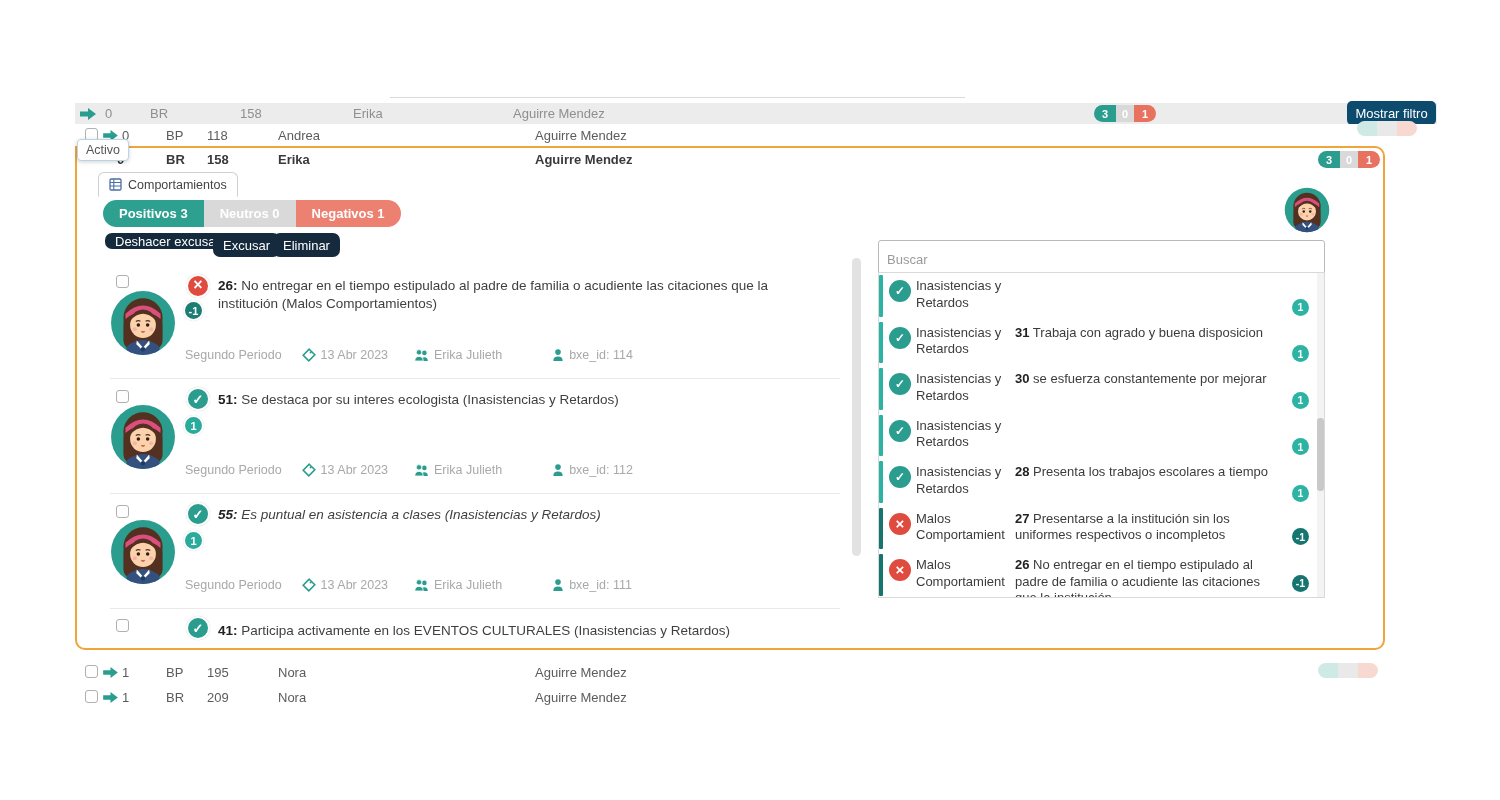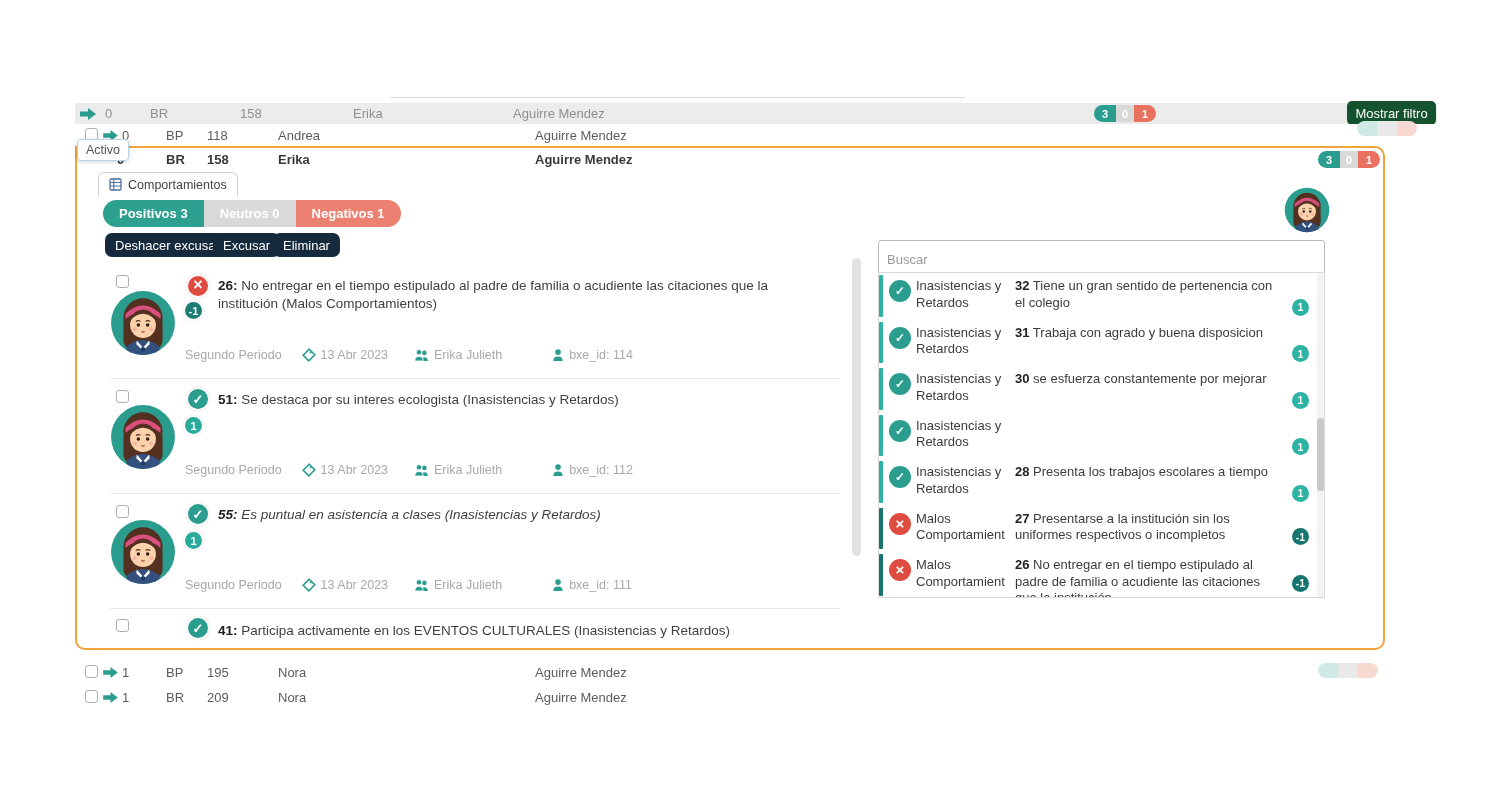--- a/index.html
+++ b/index.html
@@ -11,21 +11,21 @@
   .boldrow { font-weight:bold; color:#3a3a3a; }
   .cb { width:13px; height:13px; border:1px solid #b0b0b0; border-radius:3px; background:#fefefe; }
   .pillgrp { display:flex; height:17px; font-size:11px; font-weight:bold; color:#fff; }
   .pillgrp > div { display:flex; align-items:center; justify-content:center; }
   .pg-pos { width:22px; background:#2a9d8f; border-radius:9px 0 0 9px; }
   .pg-neu { width:18px; background:#d9d9d9; }
   .pg-neg { width:22px; background:#e8715f; border-radius:0 9px 9px 0; }
   .faded { display:flex; height:15px; border-radius:8px; overflow:hidden; }
   .faded > div { width:20px; height:15px; }
   .f-teal { background:#cfe9e4; } .f-gray { background:#e9e9e9; } .f-pink { background:#f8d9d2; }
-  .navy-btn { background:#14532d; color:#fff; border:none; border-radius:5px; font-size:13px;
+  .navy-btn { background:#0c4a6e; color:#fff; border:none; border-radius:5px; font-size:13px;
               font-family:"Liberation Sans",sans-serif; display:flex; align-items:center; justify-content:center; cursor:pointer; }
   .navy-btn2 { background:#152b3d; border-radius:7px; }
   .expbox { border:2px solid #f1a33c; border-radius:0 10px 10px 10px; background:#fff; overflow:hidden; }
   .tab { background:#fff; border:1px solid #cfcfcf; border-bottom:1px solid #fff; border-radius:6px 6px 0 0;
          display:flex; align-items:center; gap:6px; padding:0 10px; height:25px; font-size:12.5px; color:#444; }
   .pill { height:27px; line-height:27px; text-align:right; color:#fff; font-weight:bold; font-size:13px; padding:0 16px; }
   .pill-pos { background:#2da08f; border-radius:14px 0 0 14px; }
   .pill-neu { background:#d9d9d9; }
   .pill-neg { background:#ec8172; border-radius:0 14px 14px 0; }
   .badge-circ { border-radius:50%; color:#fff; display:flex; align-items:center; justify-content:center; font-weight:bold; }
@@ -171,21 +171,21 @@
       </svg>
     <span>Comportamientos</span>
   </div>
 
   <div class="a" style="left:26px;top:52px;display:flex;">
     <div class="pill pill-pos">Positivos 3</div>
     <div class="pill pill-neu">Neutros 0</div>
     <div class="pill pill-neg">Negativos 1</div>
   </div>
 
-  <button class="a navy-btn navy-btn2" style="left:28px;top:85px;height:24px;padding:0 10px;">Deshacer excusa</button>
+  <button class="a navy-btn navy-btn2" style="left:28px;top:85px;height:16px;padding:0 10px;">Deshacer excusa</button>
   <button class="a navy-btn navy-btn2" style="left:136px;top:85px;height:24px;padding:0 10px;">Excusar</button>
   <button class="a navy-btn navy-btn2" style="left:196px;top:85px;height:24px;padding:0 10px;">Eliminar</button>
 
   <div>
     <span class="a cb" style="left:39px;top:127px;"></span>
     <svg class="a avatar" style="left:33px;top:142px;" width="66" height="66" viewBox="0 0 64 64">
         <use href="#avatar-girl" xlink:href="#avatar-girl"></use>
       </svg>
     <div class="a badge-circ st-badge st-neg" style="left:109px;top:126px;">
         <span style="font-size:16px;margin-top:-2px;">×</span>
@@ -304,21 +304,20 @@
   <input class="a search" style="left: 801px; top: 92px;" type="text" placeholder="Buscar">
 
   <div class="a optlist" style="left:801px;top:124px;">
 
     <div class="opt">
       <div class="bar bar-pos"></div>
       <div class="badge-circ ocheck st-pos">
           <span>✓</span>
         </div>
       <div class="ocat">Inasistencias y Retardos</div>
-      <div class="odesc"><span class="onum">32</span> <span>Tiene un gran sentido de pertenencia con el colegio</span></div>
       <div class="badge-circ optbadge ob-pos">1</div>
     </div>
 
     <div class="opt">
       <div class="bar bar-pos"></div>
       <div class="badge-circ ocheck st-pos">
           <span>✓</span>
         </div>
       <div class="ocat">Inasistencias y Retardos</div>
       <div class="odesc"><span class="onum">31</span> <span>Trabaja con agrado y buena disposicion</span></div>

